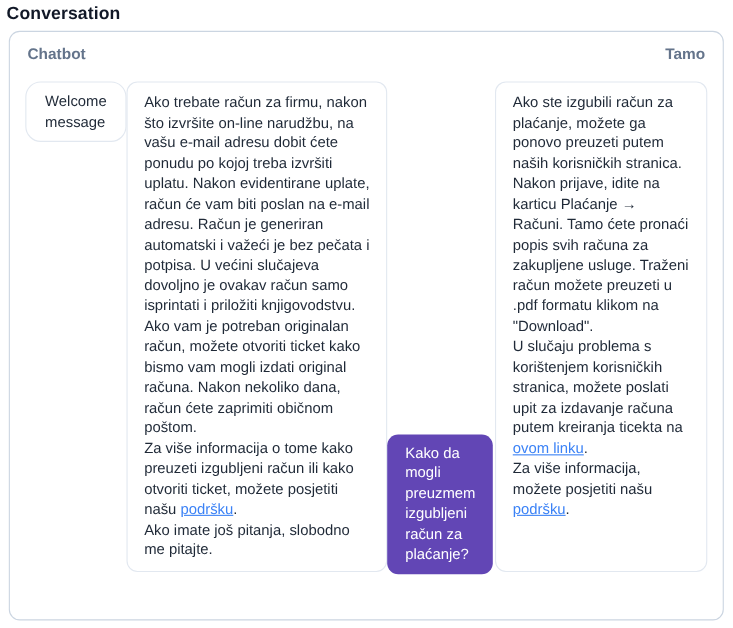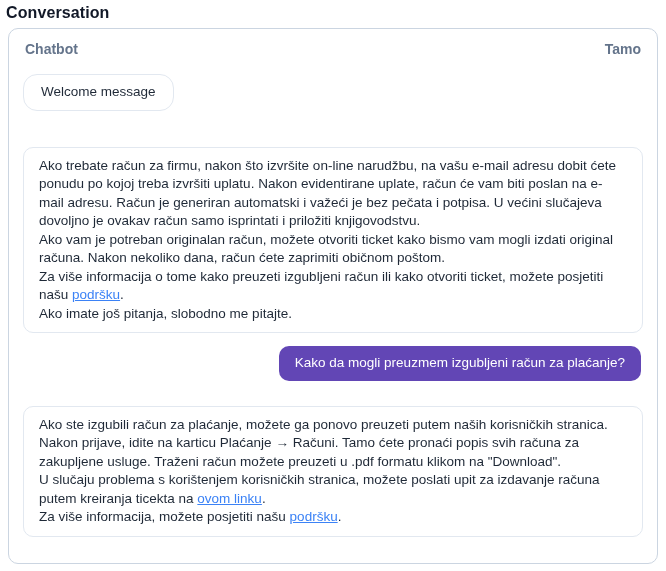--- a/index.html
+++ b/index.html
@@ -17,36 +17,36 @@
     margin:0 8px;height:536px;box-sizing:border-box;
     border:1px solid #cbd5e1;border-radius:10px;
     padding:10px 14px 12px 14px;
     background:#ffffff;
   }
   .panel-header{
     display:flex;justify-content:space-between;align-items:center;
     color:#64748b;font-weight:700;font-size:14px;
     margin:2px 2px 17px 2px;
   }
-  .messages{display:flex;flex-direction:column;}
+  .messages{display:flex;flex-direction:row;}
   .msg{font-size:13.5px;line-height:18.5px;}
   .msg.bubble.bot{
     align-self:flex-start;
     background:#ffffff;border:1px solid #e2e8f0;border-radius:14px;
     padding:8px 17px;color:#1f2937;margin:0 0 22px 0;
   }
   .msg.bubble.user{
     align-self:flex-end;
     background:var(--user-bubble,#6246b5);color:var(--user-bubble-text,#ffffff);
     border-radius:10px;padding:8px 16px;margin:0 2px 11px 0;
   }
   .msg.card.bot{
     align-self:stretch;box-sizing:border-box;
     background:#ffffff;border:1px solid #e2e8f0;border-radius:10px;
-    padding:9px 15px;color:#1f2937;margin:14px 0 13px 0;
+    padding:9px 15px;color:#1f2937;margin:0 0 13px 0;
   }
   .msg .bold{font-weight:400;}
   .msg a.link{color:var(--link,#3b82f6);text-decoration:underline;cursor:pointer;}
 </style>
 </head>
 <body>
 
 <div class="page-title">Conversation</div>
 
 <div class="panel">

